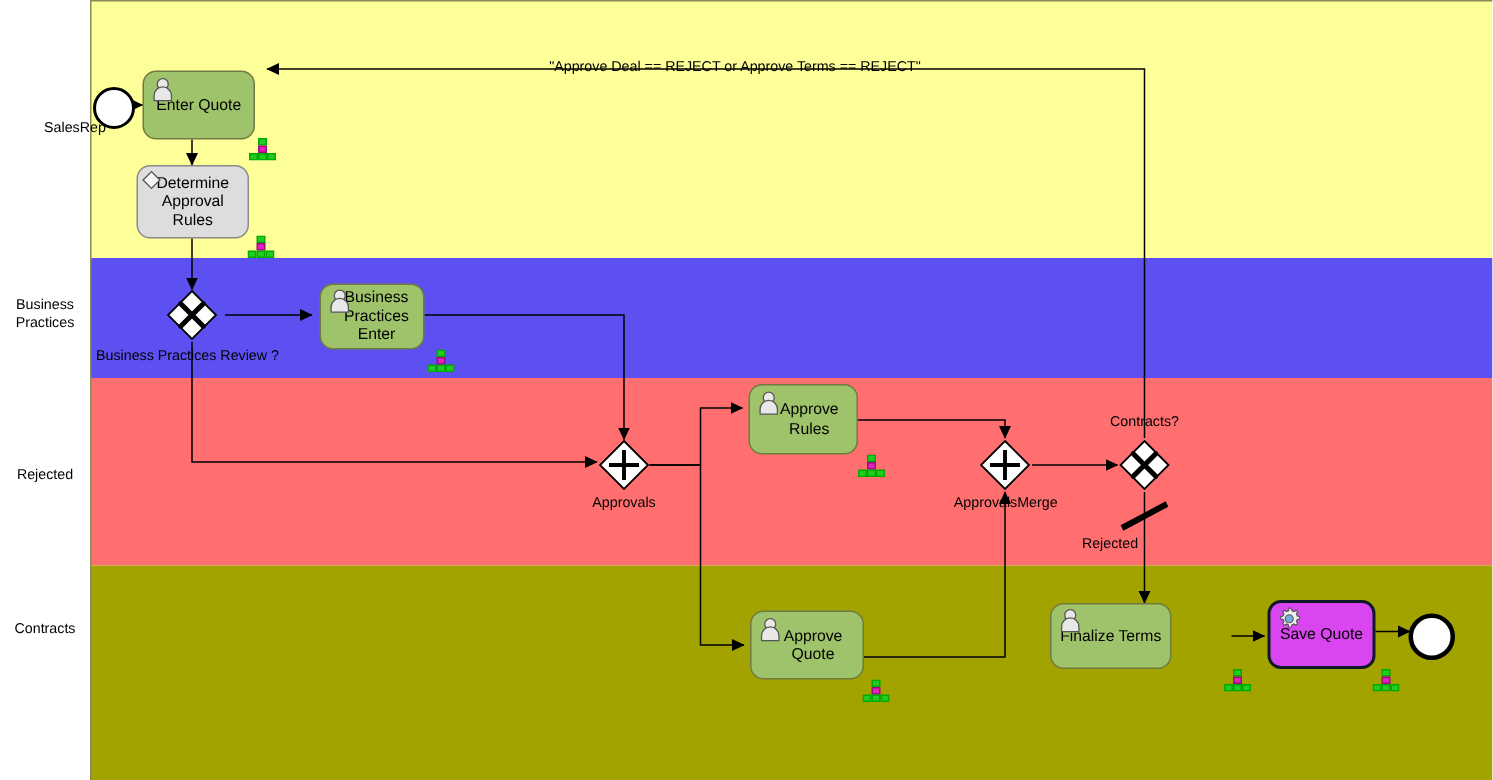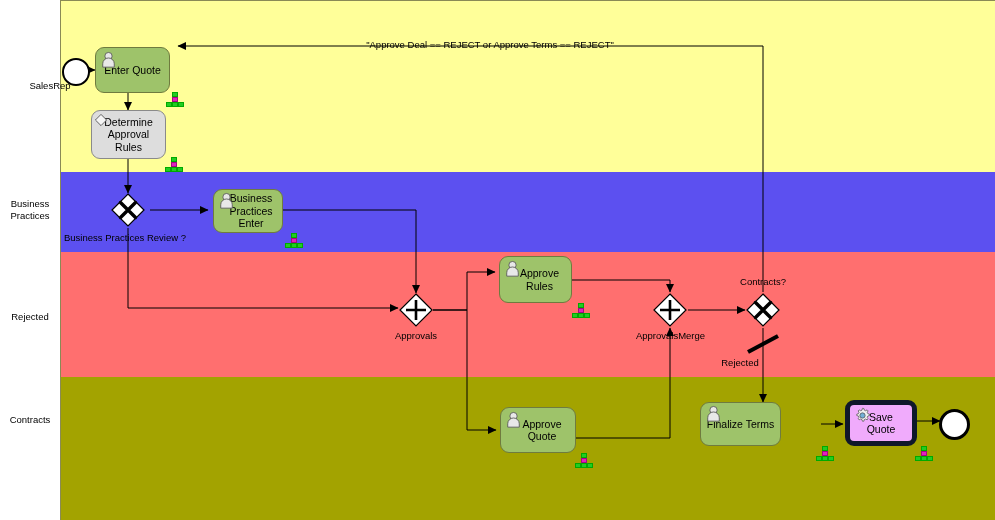--- a/index.html
+++ b/index.html
@@ -5,21 +5,21 @@
   html,body{margin:0;padding:0;background:#ffffff;}
   body{font-family:"Liberation Sans",sans-serif;}
   #canvas{position:relative;width:995px;height:520px;overflow:hidden;background:#ffffff;}
   .lane{position:absolute;left:60px;width:935px;}
   .lane-label{position:absolute;left:0;width:60px;text-align:center;font-size:9.5px;color:#000;line-height:12px;}
   svg.wires{position:absolute;left:0;top:0;width:995px;height:520px;overflow:visible;}
   .node{position:absolute;box-sizing:border-box;}
   .task{border:1px solid #6f7b3f;border-radius:9px;display:flex;align-items:center;justify-content:center;text-align:center;font-size:10.5px;color:#000;line-height:12.5px;padding:2px 4px;}
   .task.user{background:#9ec36a;}
   .task.rule{background:#dddddd;border:1px solid #8a8a8a;}
-  .task.service{background:#f0abfc;border:5px solid #0f172a;text-align:center;}
+  .task.service{background:#d946ef;border:2px solid #0f172a;text-align:center;}
   .gw{position:absolute;width:34px;height:34px;}
   .ev{position:absolute;border:2px solid #000;border-radius:50%;background:#ffffff;}
   .lbl{position:absolute;font-size:9.5px;color:#000;white-space:nowrap;line-height:12px;}
   .lbl.c{text-align:center;}
   .badge{position:absolute;width:18px;height:15px;}
   .ticon{position:absolute;left:4px;top:3px;width:17px;height:17px;}
 </style>
 </head>
 <body>
 

